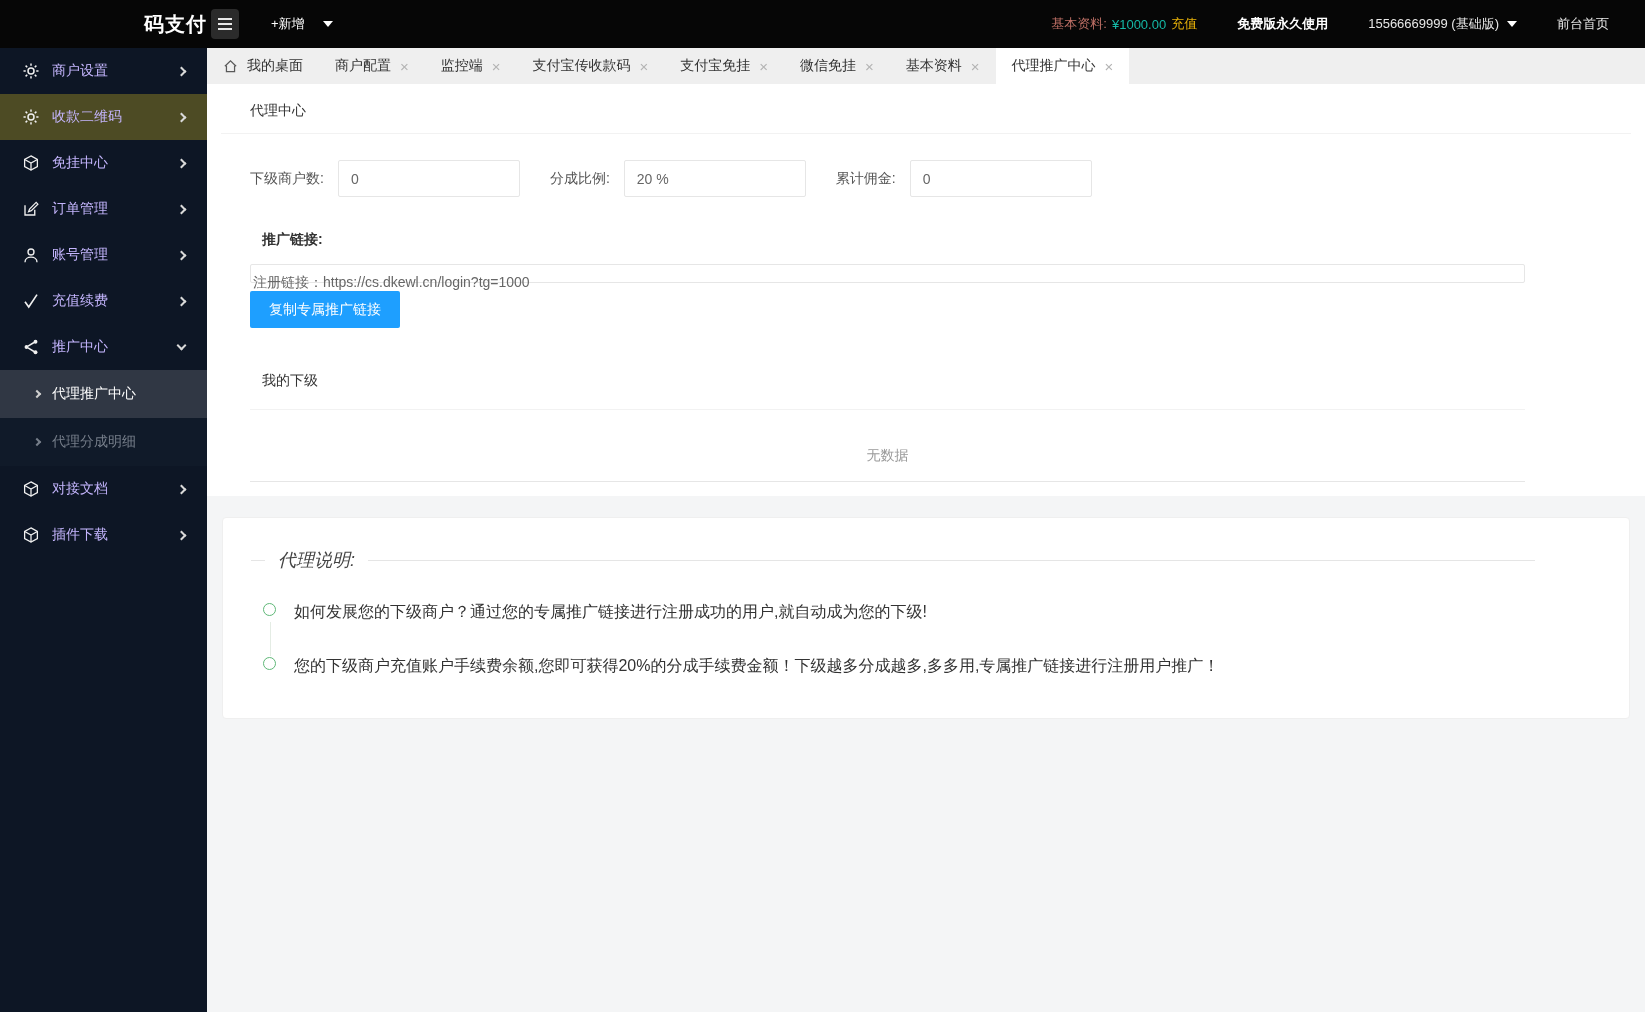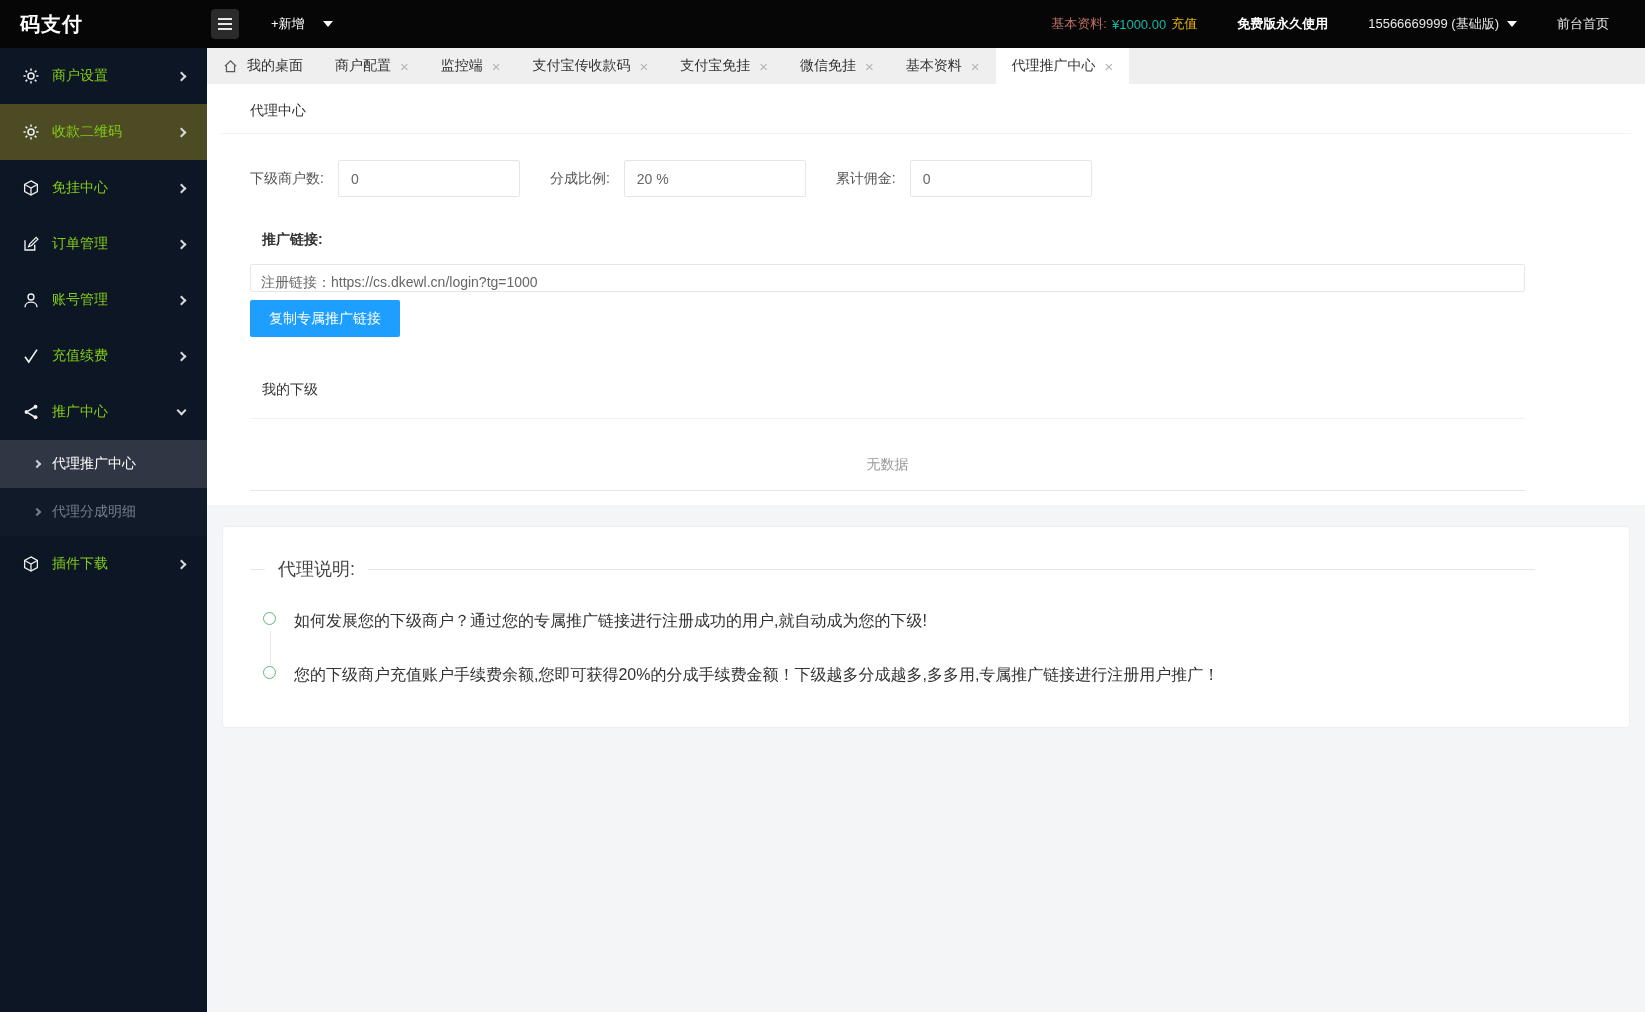--- a/index.html
+++ b/index.html
@@ -1,41 +1,41 @@
 <!DOCTYPE html>
 <html><head>
 <meta charset="utf-8">
 <style>
   * { margin:0; padding:0; box-sizing:border-box; }
   html,body { width:1645px; height:1012px; overflow:hidden; background:#fff;
               font-family:"Liberation Sans","DejaVu Sans",sans-serif; }
 
   
   .topbar { height:48px; background:#060606; display:flex; align-items:center; }
-  .logo { width:207px; padding-left:20px; color:#fff; font-size:20px; font-weight:bold; letter-spacing:1px; }
+  .logo { width:207px; padding-left:20px; color:#fff; font-size:20px; font-weight:bold; letter-spacing:1px;text-align:right; }
   .hamburger { width:28px; height:30px; margin-left:4px; background:#2b2b2b; border-radius:4px;
                display:flex; flex-direction:column; justify-content:center; align-items:center; gap:3px; cursor:pointer; }
   .hamburger i { display:block; width:14px; height:2px; background:#e8e8e8; }
   .new-btn { margin-left:32px; color:#fff; font-size:13px; display:flex; align-items:center; gap:18px; cursor:pointer;justify-content:flex-end; }
   .caret { width:0; height:0; border-left:5px solid transparent; border-right:5px solid transparent; border-top:6px solid #fff; }
   .topbar-right { margin-left:auto; display:flex; align-items:center; gap:40px; padding-right:36px; font-size:13px; }
   .fee { display:flex; gap:5px; align-items:center; }
   .fee .fee-label { color:#bf7066; }
   .fee .fee-value { color:#14b8a6;text-align:center; }
   .fee .recharge { color:#eab308; cursor:pointer; }
   .license { color:#fff; font-weight:bold; font-size:13px; }
   .account { color:#e8e8e8; display:flex; align-items:center; gap:8px; cursor:pointer; }
   .front-home { color:#e8e8e8; cursor:pointer; }
 
   
   .frame { display:flex; height:964px; }
 
   
   .sidebar { width:207px; background:#0d1625; flex-shrink:0; }
-  .side-item { height:56px; display:flex; align-items:center; padding:0 18px 0 22px; color:#84cc16;
+  .side-item { height:46px; display:flex; align-items:center; padding:0 18px 0 22px; color:#c4b5fd;
                font-size:14px; cursor:pointer; }
   .side-item .s-icon { width:18px; height:18px; margin-right:12px; flex-shrink:0; display:flex; }
   .side-item .s-label { flex:1; }
   .chev-r { width:7px; height:7px; border-top:2px solid #d9d9d9; border-right:2px solid #d9d9d9;
             transform:rotate(45deg); margin-right:4px; }
   .chev-d { width:7px; height:7px; border-top:2px solid #d9d9d9; border-right:2px solid #d9d9d9;
             transform:rotate(135deg); margin-right:4px; margin-top:-3px; }
   .side-item.highlight { background:#4d4b24; }
   .submenu { background:#101a29; }
   .sub-item { height:48px; display:flex; align-items:center; padding-left:34px; font-size:14px; cursor:pointer; color:#fff; }
@@ -62,41 +62,41 @@
   .card1-body { padding:0 120px 0 43px; }
 
   .form-row { display:flex; margin-top:26px; }
   .form-item { display:flex; align-items:center; margin-right:30px; }
   .form-item label { font-size:14px; color:#555; padding-right:14px; }
   .form-item input { width:182px; height:37px; border:1px solid #e6e6e6; border-radius:2px;
                      padding-left:12px; font-size:14px; color:#666; outline:none;
                      font-family:"Liberation Sans","DejaVu Sans",sans-serif; }
 
   .promo-label { margin-top:34px; margin-left:12px; font-size:14px; font-weight:bold; color:#333; }
-  .link-box { margin-top:15px; height:28px; line-height:34px; border:1px solid #e6e6e6; border-radius:2px;
-              padding-left:10px; font-size:14px; color:#666; background:#fff; }
+  .link-box { margin-top:15px; height:19px; line-height:34px; border:1px solid #e6e6e6; border-radius:2px;
+              padding-left:2px; font-size:14px; color:#666; background:#fff; }
   .copy-btn { margin-top:8px; height:37px; padding:0 19px; background:#1E9FFF; color:#fff; border:none;
               border-radius:2px; font-size:14px; cursor:pointer;
               font-family:"Liberation Sans","DejaVu Sans",sans-serif; }
 
   .sub-header { margin-top:44px; height:38px; border-bottom:1px solid #f2f2f2; padding-left:12px;
                 font-size:14px; color:#333; }
   .table { margin-top:18px; }
   .thead { display:flex; }
   .th { height:56px; line-height:56px; background:#f2f2f2; text-align:center; font-size:14px; color:#555; }
   .th.c1 { width:26.3%; border-right:2px solid #fff; }
   .th.c2 { flex:1; }
   .trow { height:54px; line-height:54px; text-align:center; font-size:14px; color:#999;
           border-bottom:1px solid #e6e6e6; }
 
   .card2 { margin:21px 15px 0; background:#fff; border:1px solid #efefef; border-radius:4px;
            padding:30px 28px 8px; }
   .sep { display:flex; align-items:center; }
   .sep .line-l { width:14px; height:1px; background:#e5e5e5; }
-  .sep .sep-title { padding:0 13px; font-size:18px; color:#444; }
+  .sep .sep-title { padding:0 13px; font-size:18px; color:#444;font-style:italic; }
   .sep .line-r { flex:1; height:1px; background:#e5e5e5; margin-right:66px; }
   .notes { margin-top:30px; padding-left:12px; }
   .note-item { position:relative; padding-left:31px; font-size:16px; color:#333; margin-bottom:33px; }
   .note-item .dot { position:absolute; left:0; top:1px; width:13px; height:13px; border:1px solid #5FB878;
                     border-radius:50%; background:#fff; }
   .note-item.has-line::after { content:""; position:absolute; left:7px; top:20px; height:34px; width:1px;
                                background:#e4ece4; }
 </style>
 </head>
 <body>
@@ -213,20 +213,30 @@
       <div class="sub-item active">
         <span class="chev-sm"></span>
         <span>代理推广中心</span>
       </div>
       <div class="sub-item dim">
         <span class="chev-sm"></span>
         <span>代理分成明细</span>
       </div>
     </div>
 
+    <div class="side-item">
+      <span class="s-icon">
+        <svg viewBox="0 0 24 24" width="18" height="18" fill="none" stroke="#f0f0f0" stroke-width="1.7">
+          <path d="M12 2.5l8.5 4.8v9.4L12 21.5l-8.5-4.8V7.3z"></path>
+            <path d="M3.5 7.3l8.5 4.8 8.5-4.8M12 12.1v9.4"></path>
+        </svg>
+        </span>
+      <span class="s-label">对接文档</span>
+      <span class="chev-r"></span>
+    </div>
 
     <div class="side-item">
       <span class="s-icon">
         <svg viewBox="0 0 24 24" width="18" height="18" fill="none" stroke="#f0f0f0" stroke-width="1.7">
           <path d="M12 2.5l8.5 4.8v9.4L12 21.5l-8.5-4.8V7.3z"></path>
             <path d="M3.5 7.3l8.5 4.8 8.5-4.8M12 12.1v9.4"></path>
         </svg>
         </span>
       <span class="s-label">插件下载</span>
       <span class="chev-r"></span>

